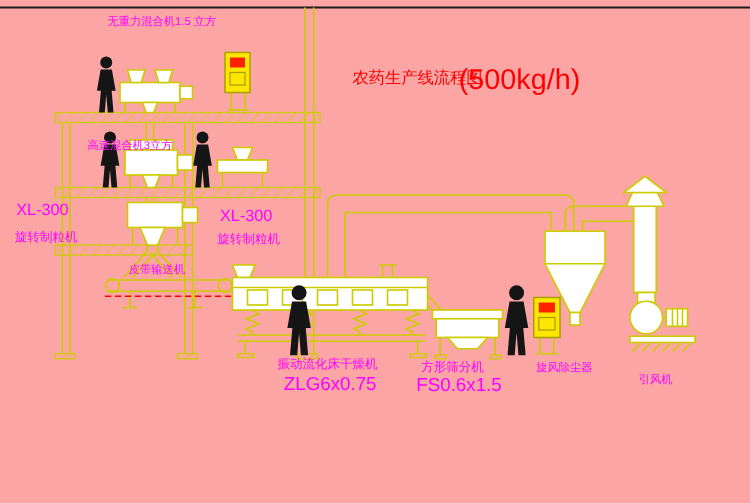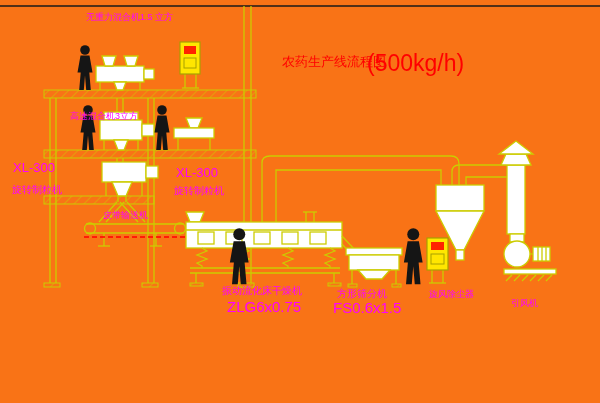--- a/index.html
+++ b/index.html
@@ -1,16 +1,16 @@
 <!DOCTYPE html>
 <html><head>
 <meta charset="utf-8">
 <style>
   html,body{margin:0;padding:0;background:#ffffff;}
-  .canvas{position:relative;width:600px;height:403px;background:#f97316;overflow:hidden;
+  .canvas{position:relative;width:600px;height:403px;background:#fca5a5;overflow:hidden;
           font-family:"Liberation Sans","DejaVu Sans",sans-serif;}
   svg{display:block;}
   svg text{font-family:"Liberation Sans","DejaVu Sans",sans-serif;}
   .y{stroke:#cccc00;fill:none;stroke-width:1.3;}
   .yf{stroke:#cccc00;fill:#ffffff;stroke-width:1.3;}
   .yh{stroke:#cccc00;fill:url(#hatch);stroke-width:1;}
   .blk{fill:#151515;stroke:none;}
   .frame{stroke:#1a1a1a;stroke-width:1.6;fill:none;}
   .red-dash{stroke:#ff0000;stroke-width:1.3;stroke-dasharray:5 3;fill:none;}
   .panel{fill:#ffe600;stroke:#a8a000;stroke-width:1.2;}

